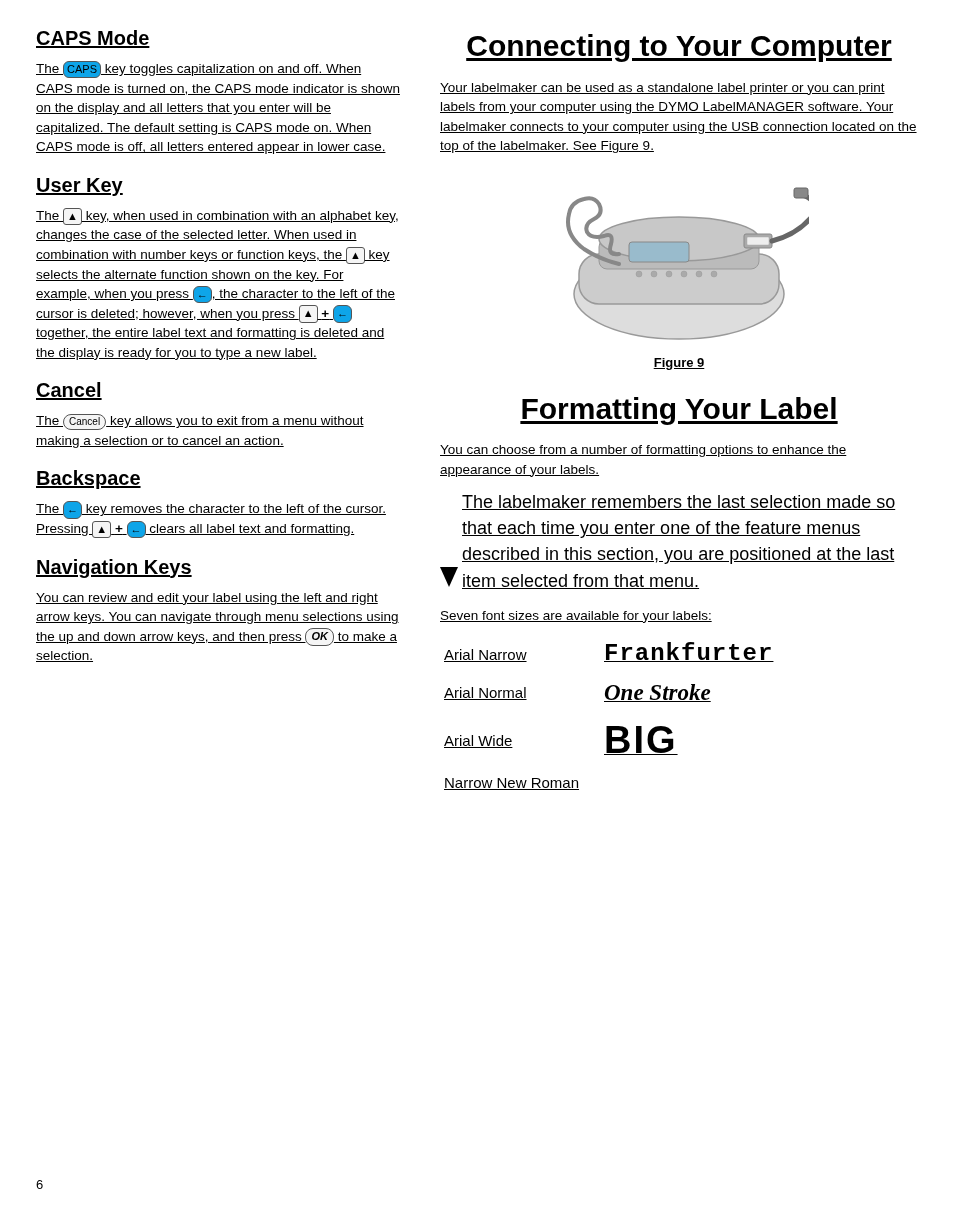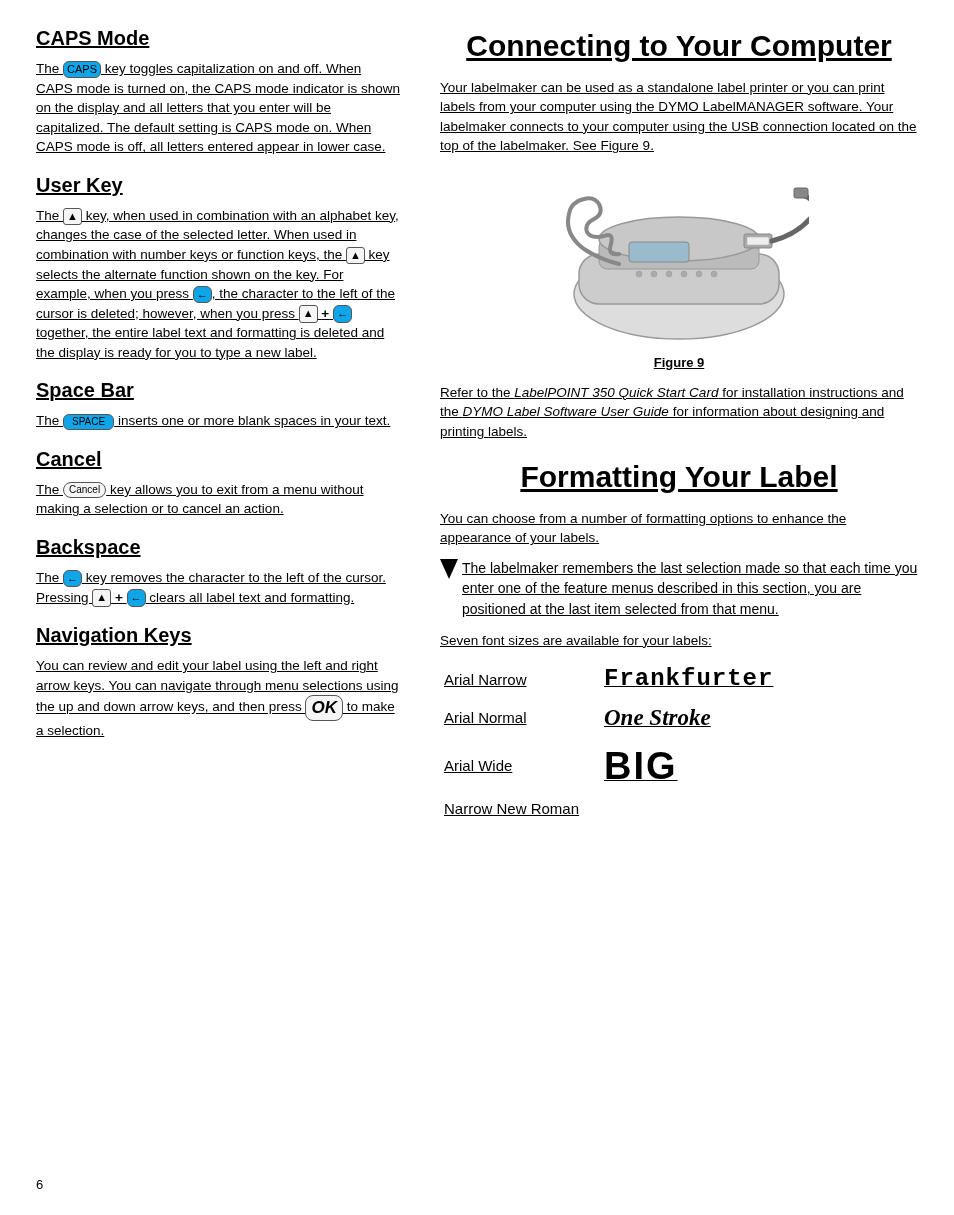--- a/index.html
+++ b/index.html
@@ -121,23 +121,23 @@
       font-weight: bold;
       font-size: 34px;
       text-transform: uppercase;
     }
     .font-sample-timesnewroman {
       font-family: 'Times New Roman', Times, serif;
       font-size: 13px;
     }
     .note-block {
       display: flex;
-      align-items: flex-start;
+      align-items: flex-end;
       margin: 10px 0 12px 0;
-      font-size: 14px;
+      font-size: 18px;
     }
     .note-arrow {
       flex-shrink: 0;
       margin-right: 4px;
       margin-top: 1px;
     }
     .page-num {
       position: absolute;
       bottom: 20px;
       left: 36px;
@@ -162,45 +162,39 @@
       </p>
     </div>
 
     <div class="section">
       <h2>User Key</h2>
       <p>
         The <span class="arrow-up">▲</span> key, when used in combination with an alphabet key, changes the case of the selected letter. When used in combination with number keys or function keys, the <span class="arrow-up">▲</span> key selects the alternate function shown on the key. For example, when you press <span class="key-badge">←</span>, the character to the left of the cursor is deleted; however, when you press <span class="arrow-up">▲</span> <strong>+</strong> <span class="key-badge">←</span> together, the entire label text and formatting is deleted and the display is ready for you to type a new label.
       </p>
     </div>
 
-    <div class="section">
-      <h2>Space Bar</h2>
-      <p>
-        The <span class="key-badge" style="padding: 0 8px; font-size:10px;">SPACE</span> inserts one or more blank spaces in your text.
-      </p>
-    </div>
 
     <div class="section">
       <h2>Cancel</h2>
       <p>
         The <span class="key-badge-round" style="font-size:10px;">Cancel</span> key allows you to exit from a menu without making a selection or to cancel an action.
       </p>
     </div>
 
     <div class="section">
       <h2>Backspace</h2>
       <p>
         The <span class="key-badge">←</span> key removes the character to the left of the cursor. Pressing <span class="arrow-up">▲</span> <strong>+</strong> <span class="key-badge">←</span> clears all label text and formatting.
       </p>
     </div>
 
     <div class="section">
       <h2>Navigation Keys</h2>
       <p>
-        You can review and edit your label using the left and right arrow keys. You can navigate through menu selections using the up and down arrow keys, and then press <span class="key-badge-round" style="font-style:italic; font-weight:bold; font-size:17px;">OK</span> to make a selection.
+        You can review and edit your label using the left and right arrow keys. You can navigate through menu selections using the up and down arrow keys, and then press <span class="key-badge-round" style="font-style:italic; font-weight:bold; font-size:11px;">OK</span> to make a selection.
       </p>
     </div>
 
   </div>
 
   <div class="right-col">
 
     <div class="section">
       <h1>Connecting to Your Computer</h1>
       <p>Your labelmaker can be used as a standalone label printer or you can print labels from your computer using the DYMO LabelMANAGER software. Your labelmaker connects to your computer using the USB connection located on the top of the labelmaker. See Figure 9.</p>
@@ -227,23 +221,20 @@
           <circle cx="90" cy="100" r="3" fill="#aaa" stroke="#999" stroke-width="0.5"></circle>
           <circle cx="105" cy="100" r="3" fill="#aaa" stroke="#999" stroke-width="0.5"></circle>
           <circle cx="120" cy="100" r="3" fill="#aaa" stroke="#999" stroke-width="0.5"></circle>
           <circle cx="135" cy="100" r="3" fill="#aaa" stroke="#999" stroke-width="0.5"></circle>
           <circle cx="150" cy="100" r="3" fill="#aaa" stroke="#999" stroke-width="0.5"></circle>
           <circle cx="165" cy="100" r="3" fill="#aaa" stroke="#999" stroke-width="0.5"></circle>
         </svg>
         <p class="figure-caption">Figure 9</p>
       </div>
 
-      <p>
-        Refer to the <em>LabelPOINT 350 Quick Start Card</em> for installation instructions and the <em>DYMO Label Software User Guide</em> for information about designing and printing labels.
-      </p>
     </div>
 
     <div class="section">
       <h1>Formatting Your Label</h1>
       <p>You can choose from a number of formatting options to enhance the appearance of your labels.</p>
 
       <div class="note-block">
         <span class="note-arrow">
           <svg width="18" height="20" viewBox="0 0 18 20">
             <polygon points="0,0 18,0 9,20" fill="#000"></polygon>

